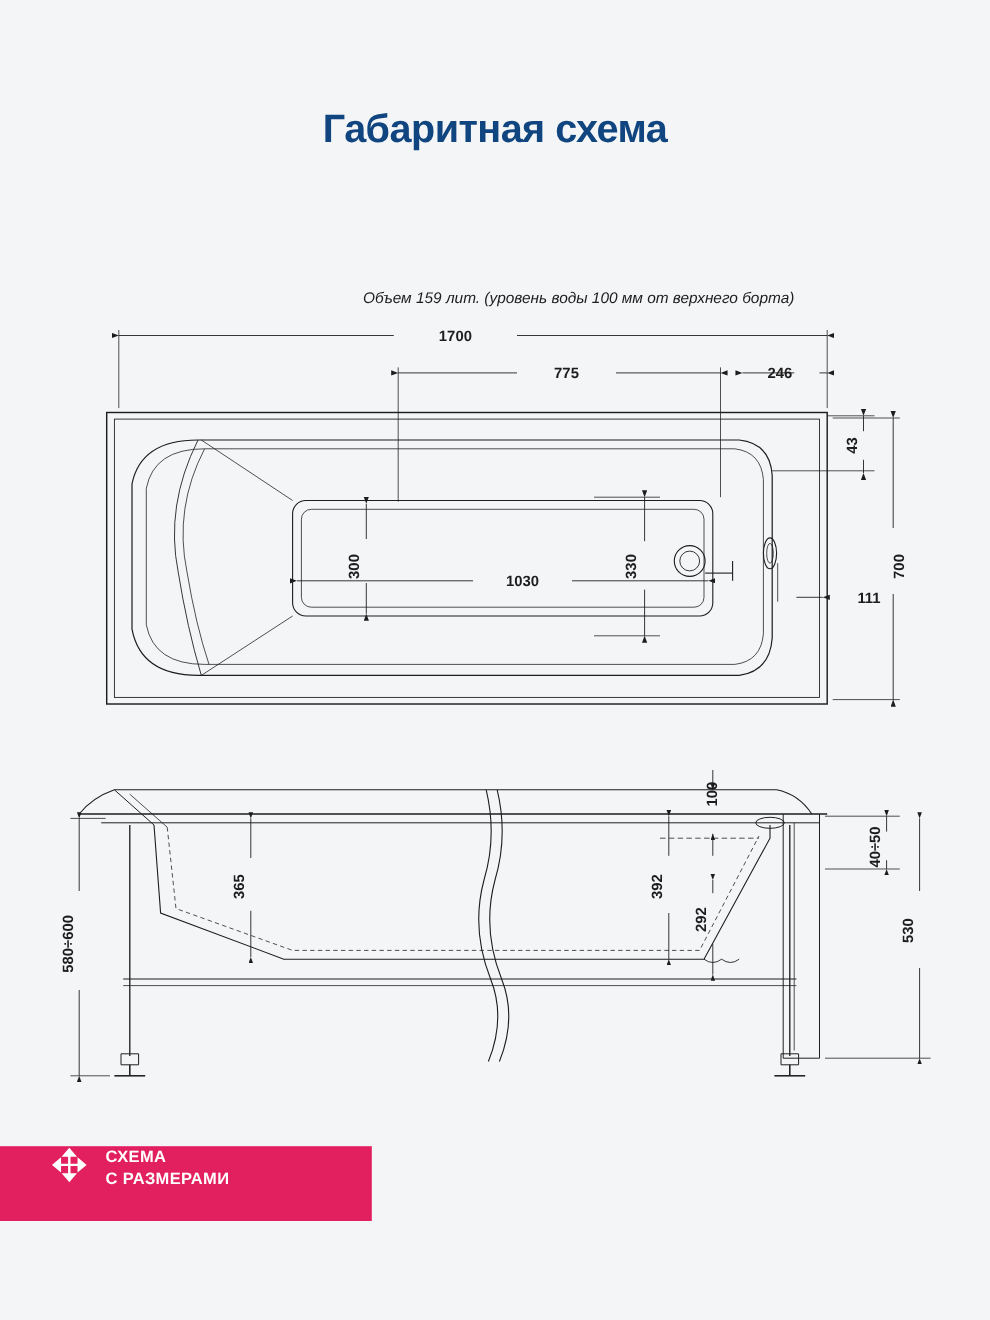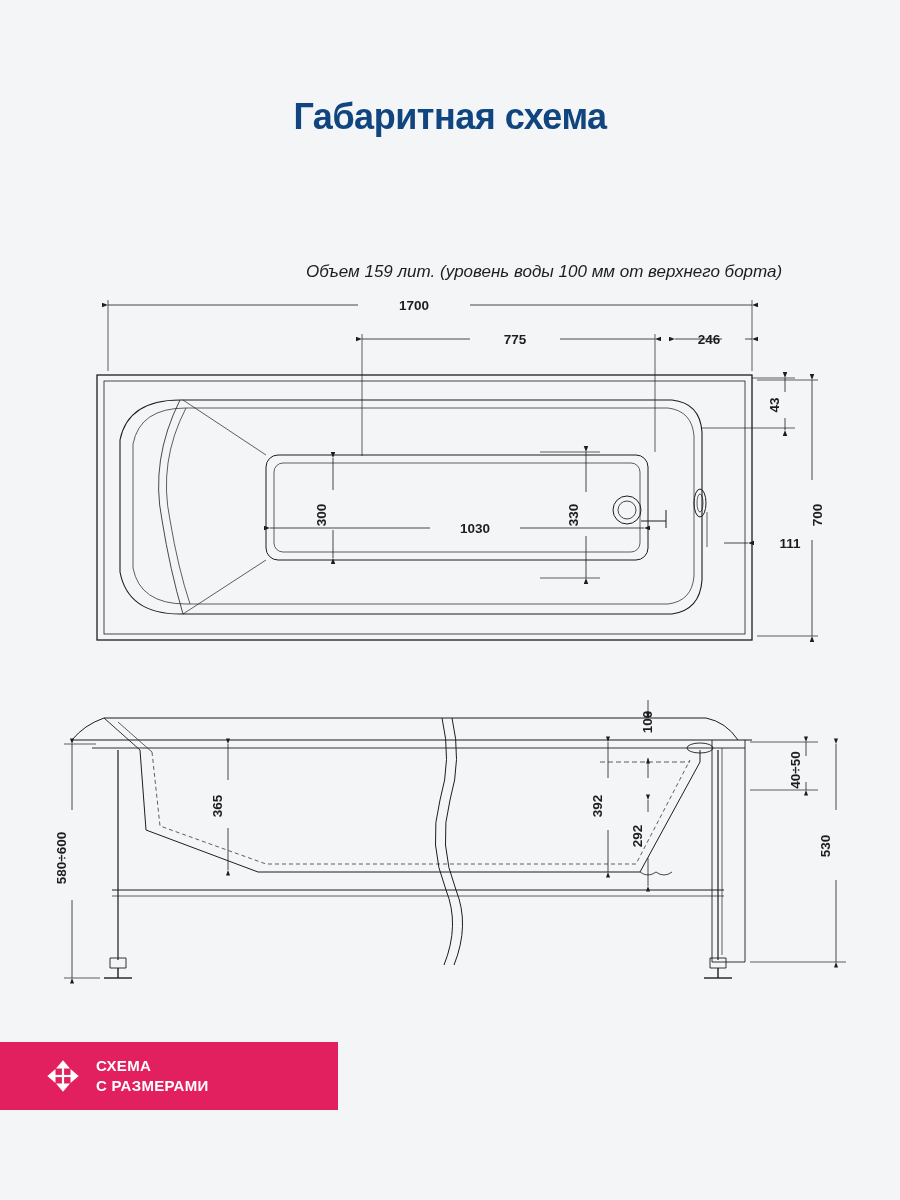--- a/index.html
+++ b/index.html
@@ -24,43 +24,42 @@
     width: 900px;
     text-align: center;
     font-size: 36px;
     font-weight: bold;
     color: #10457f;
     letter-spacing: -0.5px;
   }
   .volume-note {
     position: absolute;
     top: 262px;
-    left: 306px;
-    font-size: 17px;
+    left: 330px;
+    font-size: 14px;
     font-style: italic;
     color: #1d1d1d;
     white-space: nowrap;
     font-family: "Liberation Sans", sans-serif;
   }
   svg.drawing {
     position: absolute;
     top: 0;
     left: 0;
     width: 900px;
     height: 1200px;
   }
   .badge {
     position: absolute;
     left: 0;
     top: 1042px;
     width: 338px;
     height: 68px;
     background: #e3205f;
     display: flex;
-    align-items: center;
     padding-left: 46px;
   }
   .badge .arrows {
     width: 34px;
     height: 34px;
     margin-right: 16px;
     flex: none;
   }
   .badge-text {
     color: #ffffff;

